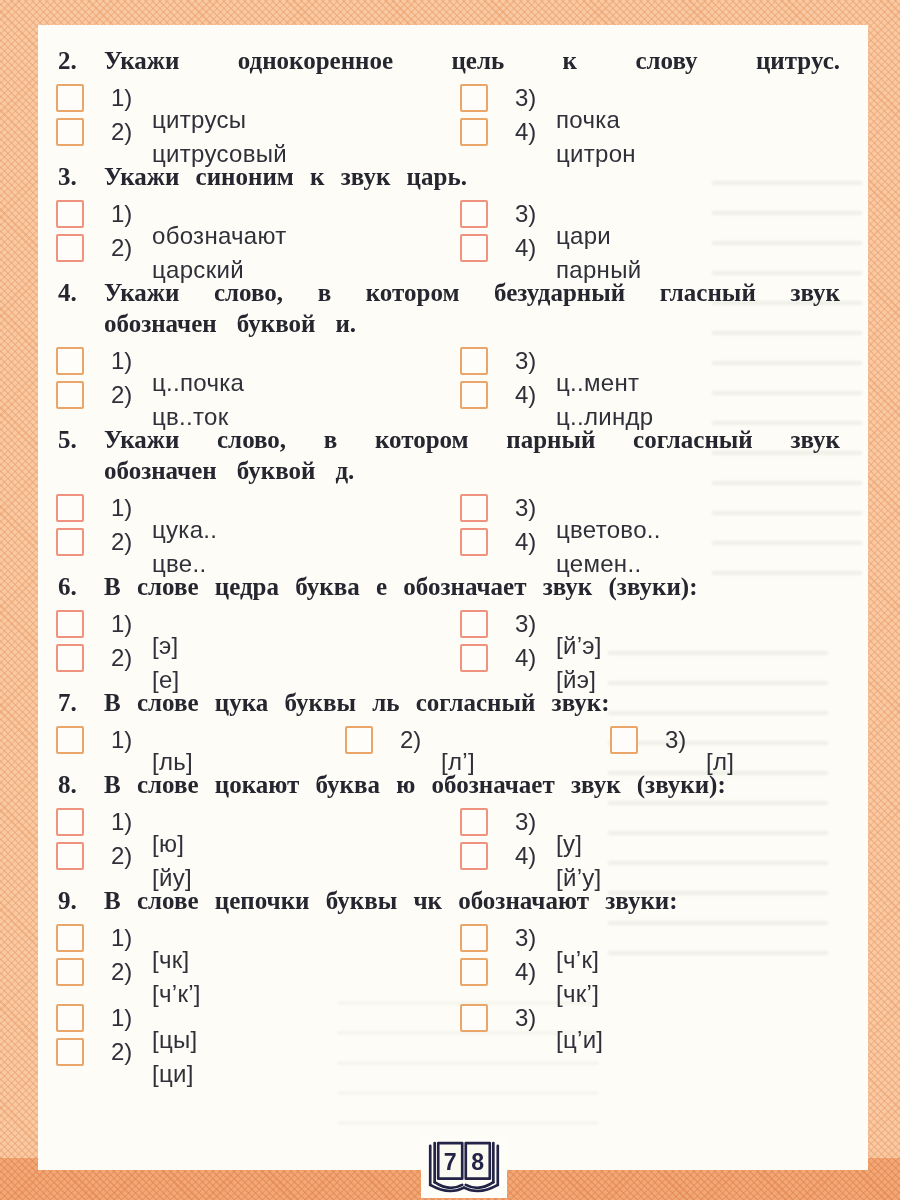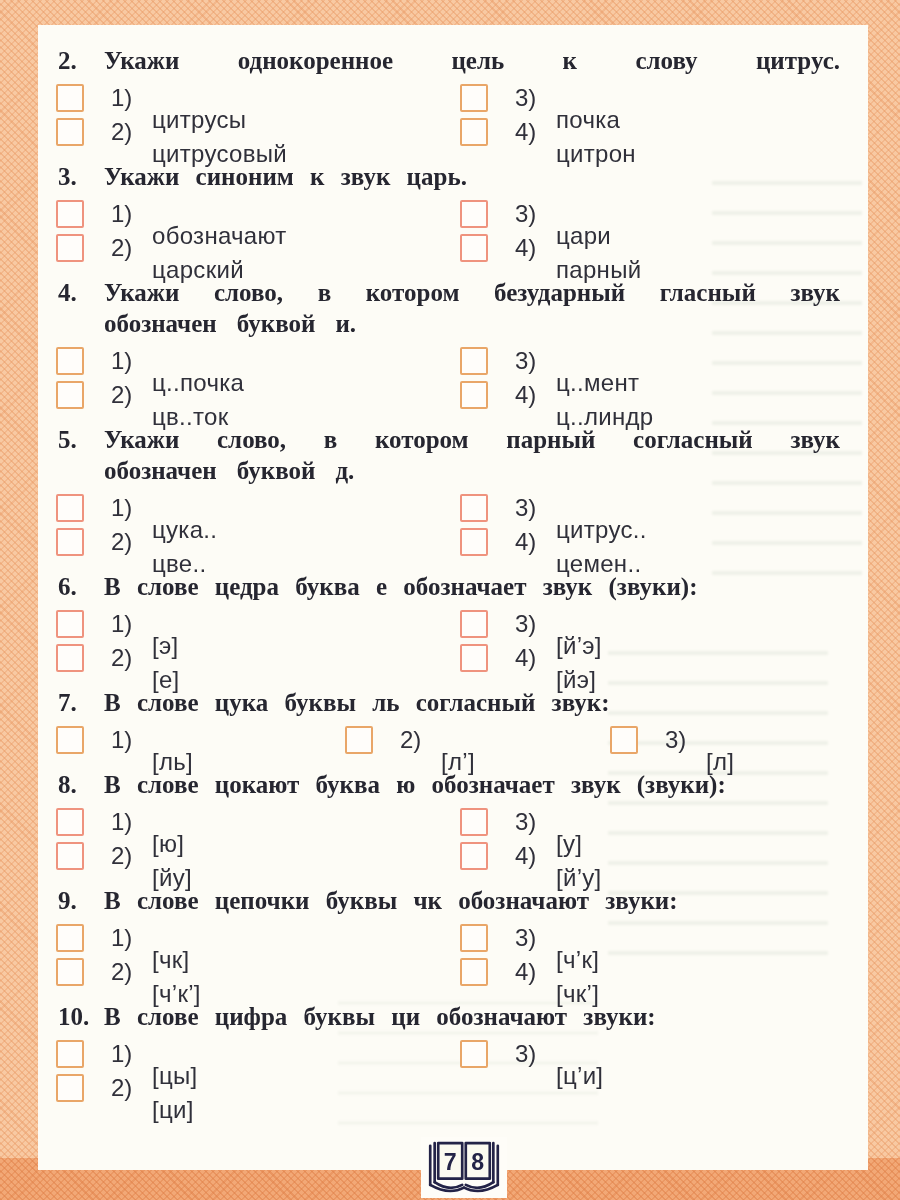--- a/index.html
+++ b/index.html
@@ -160,21 +160,21 @@
             <span class="olabel">цука..</span>
           </div>
           <div class="opt">
             <span class="box" style="border-color: rgb(239, 147, 126);"></span>
             <span class="onum">2)</span>
             <span class="olabel">цве..</span>
           </div>
           <div class="opt">
             <span class="box" style="border-color: rgb(239, 147, 126);"></span>
             <span class="onum">3)</span>
-            <span class="olabel">цитрус..</span>
+            <span class="olabel">цветово..</span>
           </div>
           <div class="opt">
             <span class="box" style="border-color: rgb(239, 147, 126);"></span>
             <span class="onum">4)</span>
             <span class="olabel">цемен..</span>
           </div>
         </div>
       </section>
       <section class="q">
         <p class="prompt"><b class="qnum">6.</b><span>В слове </span><b>цедра</b><span> буква </span><b>е</b><span> обозначает звук (звуки):</span></p>
@@ -265,21 +265,20 @@
             <span class="olabel">[ч’к]</span>
           </div>
           <div class="opt">
             <span class="box" style="border-color: rgb(233, 166, 104);"></span>
             <span class="onum">4)</span>
             <span class="olabel">[чк’]</span>
           </div>
         </div>
       </section>
       <section class="q">
-        <p class="prompt"><b class="qnum">10.</b><span>В слове </span><b>цифра</b><span> буквы </span><b>ци</b><span> обозначают звуки:</span></p>
         <div class="opts cols2">
           <div class="opt">
             <span class="box" style="border-color: rgb(233, 166, 104);"></span>
             <span class="onum">1)</span>
             <span class="olabel">[цы]</span>
           </div>
           <div class="opt">
             <span class="box" style="border-color: rgb(233, 166, 104);"></span>
             <span class="onum">2)</span>
             <span class="olabel">[ци]</span>

